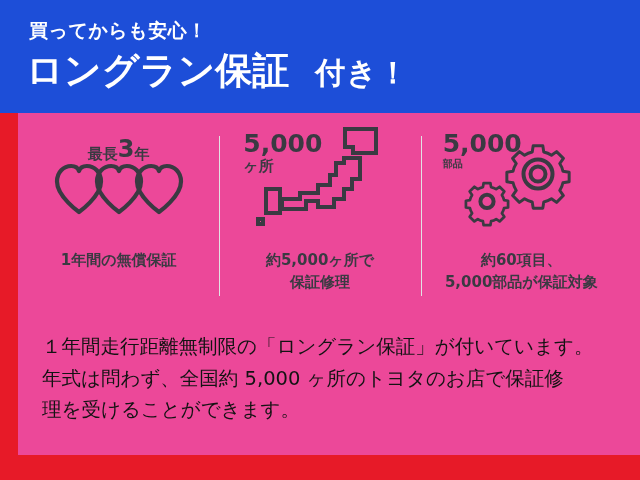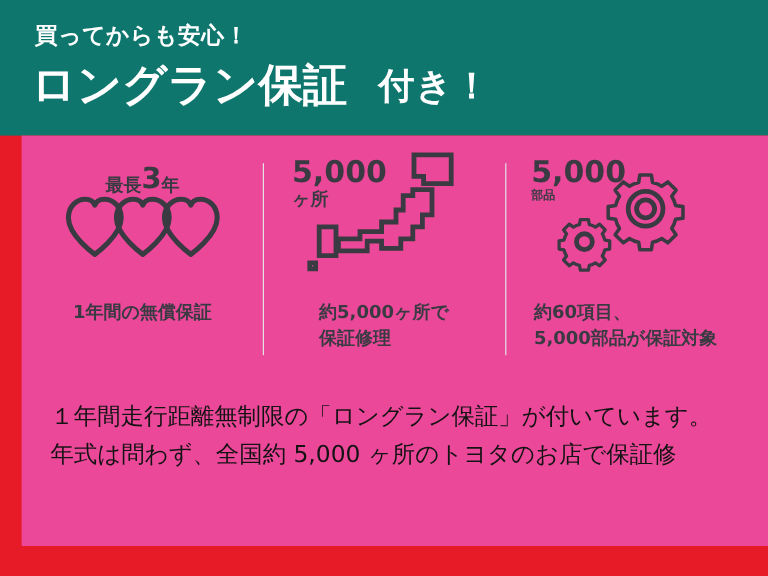--- a/index.html
+++ b/index.html
@@ -20,21 +20,21 @@
     background: #e71a28;
     box-sizing: border-box;
   }
 
   
   .header {
     position: absolute;
     left: 0; top: 0;
     width: 640px;
     height: 113px;
-    background: #0f766e;
+    background: #1d4ed8;
   }
   .header-kicker {
     position: absolute;
     left: 29px;
     top: 21px;
     color: #ffffff;
     font-size: 19px;
     font-weight: bold;
     letter-spacing: 0.5px;
     line-height: 1;
@@ -106,21 +106,21 @@
   .feature-icon-area {
     position: relative;
     width: 100%;
     height: 137px;
   }
   .feature-caption {
     color: #3a3a42;
     font-size: 15px;
     font-weight: bold;
     line-height: 1.45;
-    text-align: left;
+    text-align: center;
     white-space: nowrap;
   }
 
   
   .hearts-head {
     position: absolute;
     left: 0; right: 0;
     top: 24px;
     text-align: center;
     color: #3a3a42;
@@ -327,16 +327,17 @@
           <span>約60項目、</span><br>
           <span>5,000部品が保証対象</span>
         </div>
       </div>
 
     </div>
 
     <div class="body-text">
       <span class="line">１年間走行距離無制限の「ロングラン保証」が付いています。</span>
       <span class="line">年式は問わず、全国約 5,000 ヶ所のトヨタのお店で保証修</span>
+      <span class="line">理を受けることができます。</span>
     </div>
 
   </div>
 </div>
 
 </body></html>

